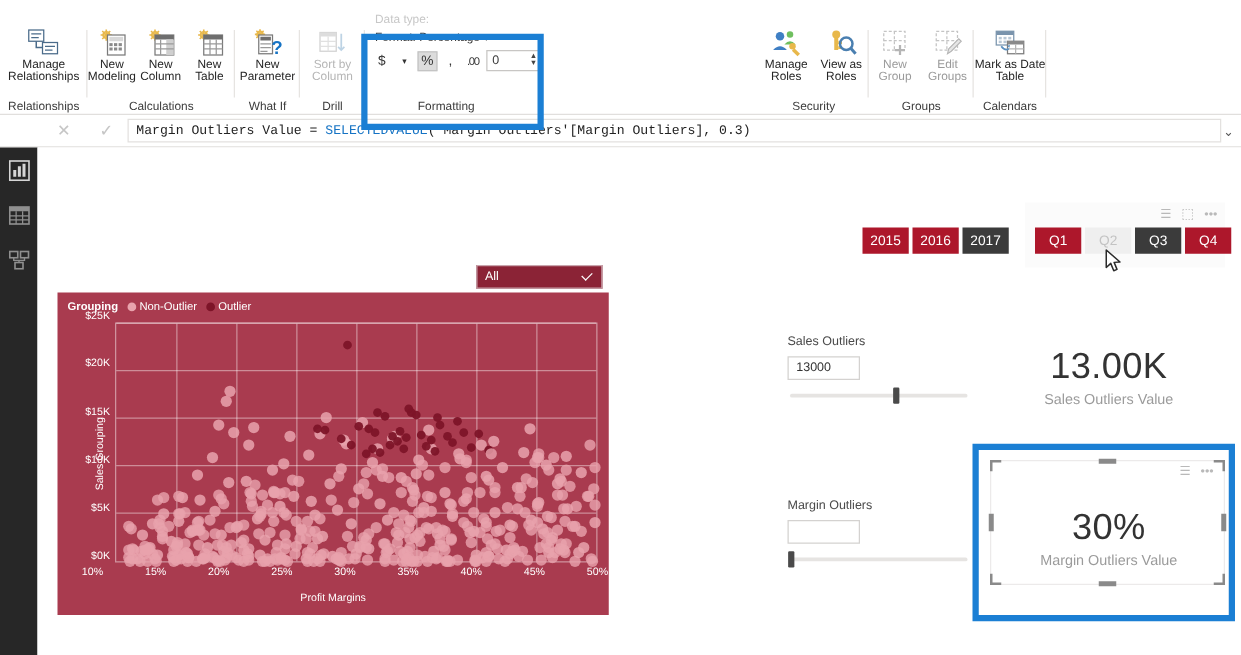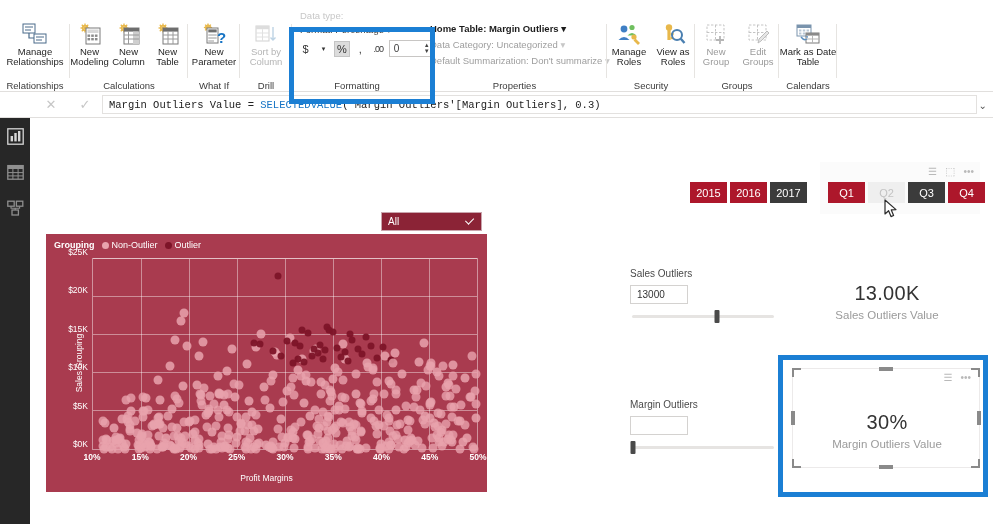--- a/index.html
+++ b/index.html
@@ -92,21 +92,21 @@
   .legitem { display:flex; align-items:center; gap:3px; }
   .dot { width:7px; height:7px; border-radius:50%; display:inline-block; }
   .plot { position:absolute; left:46px; top:24px; right:9px; bottom:42px;
     border:1px solid rgba(255,255,255,.45); }
   .gl { position:absolute; background:rgba(255,255,255,.42); }
   .glh { left:0; right:0; height:1px; }
   .glv { top:0; bottom:0; width:1px; }
   .ytick { position:absolute; right:0; transform:translateY(-50%);
     font-size:8.5px; color:#fff; white-space:nowrap; }
   .yticks { position:absolute; left:0; top:24px; width:42px; bottom:42px; }
-  .xticks { position:absolute; left:46px; right:9px; bottom:28px; height:12px;font-weight:bold; }
+  .xticks { position:absolute; left:28px; right:9px; bottom:28px; height:12px; }
   .xtick { position:absolute; transform:translateX(-50%); font-size:8.5px;
     color:#fff; }
   .axlabel { position:absolute; font-size:8.5px; color:#fff; }
   .ylab { left:4px; top:50%; transform:translateY(-50%) rotate(-90deg);
     transform-origin:center; white-space:nowrap; }
   .xlab { left:0; right:0; bottom:9px; text-align:center; }
   .pt { position:absolute; border-radius:50%; transform:translate(-50%,50%); }
 
   
   .alldd { position:absolute; left:351px; top:94px; width:101px; height:19px;
@@ -131,21 +131,21 @@
   .pbox { position:absolute; height:19px; border:1px solid #d4d2d0;
     background:#fff; font-size:10px; color:#333; display:flex;
     align-items:center; padding-left:6px; }
   .track { position:absolute; height:3px; background:#e6e4e2; border-radius:2px; }
   .thumb { position:absolute; width:5px; height:13px; background:#4a4a4a;
     border-radius:1px; transform:translateX(-50%); }
 
   
   .card { position:absolute; display:flex; flex-direction:column;
     align-items:center; justify-content:center; }
-  .cardval { font-size:20px; color:#333; letter-spacing:.3px; }
+  .cardval { font-size:29px; color:#333; letter-spacing:.3px; }
   .cardlbl { font-size:11.5px; color:#9b9b9b; margin-top:4px; }
   .selcard { position:absolute; background:#fff; border:1px solid #eceaea; }
   .hand { position:absolute; background:#8a8a8a; }
   .corner { position:absolute; width:9px; height:9px; border:2px solid #8a8a8a; }
 </style>
 </head>
 <body>
 <div id="app">
 
 
@@ -291,27 +291,20 @@
         <span>0</span>
         <span class="spin-arrows">
               <span>▲</span>
               <span>▼</span>
             </span>
       </span>
     </div>
     <div class="glabel">Formatting</div>
   </div>
 
-  <div class="rgroup" style="left:422px;width:185px;">
-    <div class="prop-line b" style="top:5px;"><span>Home Table: Margin Outliers</span> <span>▾</span></div>
-    <div class="prop-line dim" style="top:21px;"><span>Data Category: Uncategorized</span> <span class="dimtxt">▾</span></div>
-    <div class="prop-line dim" style="top:37px;"><span>Default Summarization: Don't summarize</span> <span class="dimtxt">▾</span></div>
-    <div class="glabel">Properties</div>
-    <div class="gsep"></div>
-  </div>
 
   <div class="rgroup" style="left:607px;width:88px;">
     <div class="bigbtn" style="left:0;width:44px;">
       <svg class="ico" width="26" height="24" viewBox="0 0 26 24">
         <circle cx="8" cy="7" r="3.4" fill="#3f7fc4"></circle>
             <path d="M2.5 18 q5.5-6 11 0z" fill="#3f7fc4"></path>
         <circle cx="16" cy="5.5" r="2.6" fill="#6fbf5f"></circle>
             <path d="M11.5 13.5 q4.5-5 9 0z" fill="#6fbf5f"></path>
         <circle cx="18" cy="15" r="2.6" fill="#e8b84b"></circle>
             <path d="M19.5 16.5 L24 21 L22 23 L17.5 18.5z" fill="#e8b84b"></path>

